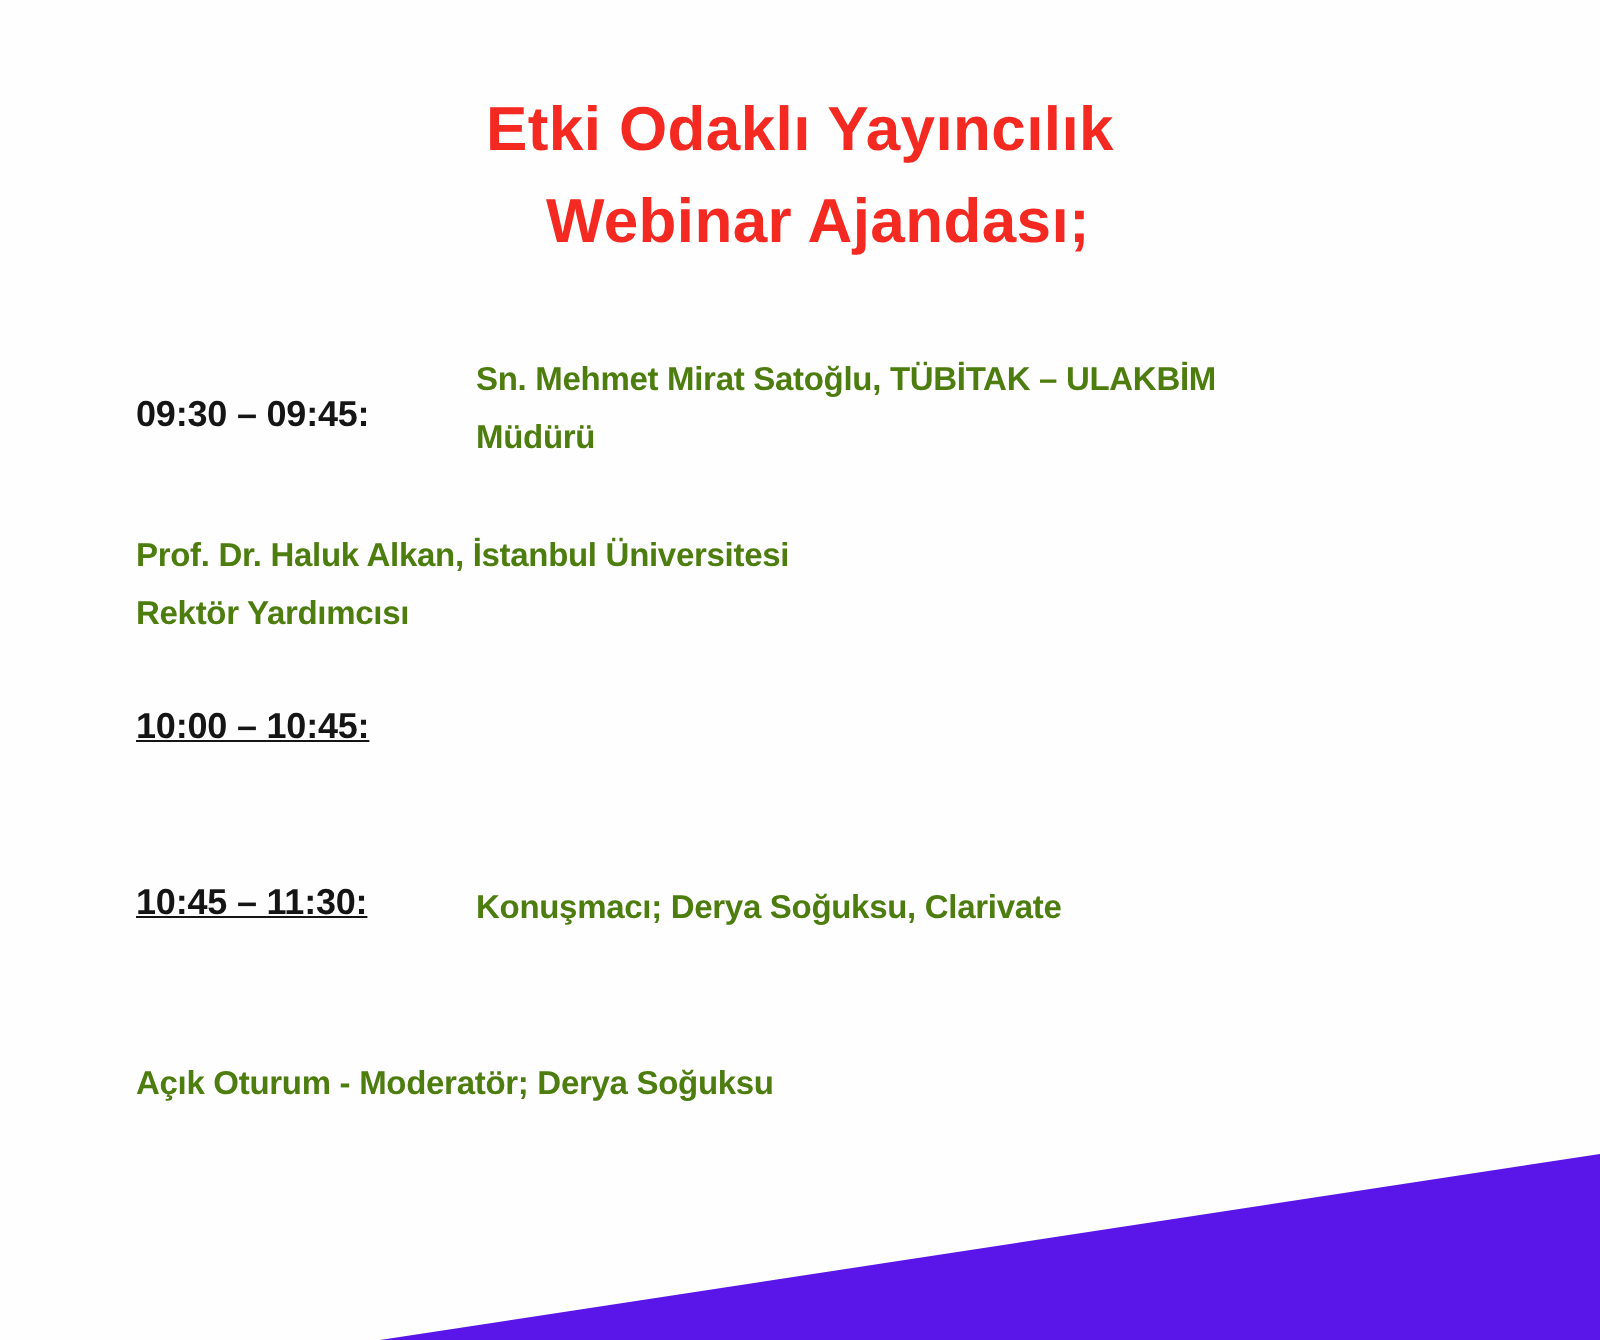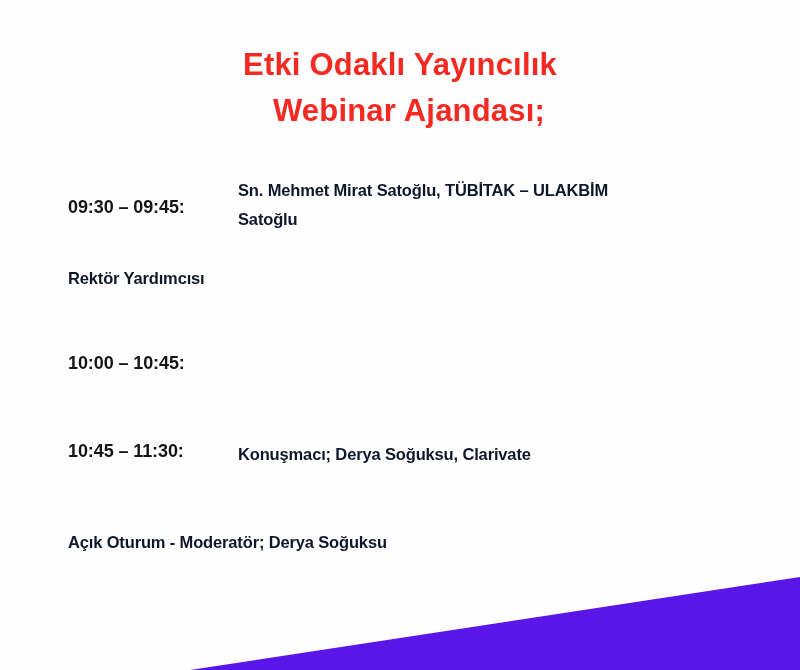--- a/index.html
+++ b/index.html
@@ -63,25 +63,26 @@
     color: #151515;
     font-size: 18px;
     font-weight: bold;
     letter-spacing: -0.1px;
     line-height: 22px;
     white-space: nowrap;
     padding-top: 20px;
   }
   .agenda-row.single .row-time {
     padding-top: 0px;
+    text-decoration: underline;
   }
   .row-desc {
     flex: 1 1 auto;
     max-width: 478px;
-    color: #0f172a;
+    color: #4d7c0f;
     font-size: 16.5px;
     font-weight: bold;
     letter-spacing: -0.15px;
     line-height: 29px;
   }
   .row-desc .desc-line {
     display: block;
   }
 
   
@@ -103,26 +104,27 @@
     <div class="title-line line1">Etki Odaklı Yayıncılık</div>
     <div class="title-line line2">Webinar Ajandası;</div>
   </div>
 
   <div class="agenda">
 
     <div class="agenda-row">
       <div class="row-time">09:30 – 09:45:</div>
       <div class="row-desc">
         <span class="desc-line">Sn. Mehmet Mirat Satoğlu, TÜBİTAK – ULAKBİM</span>
-        <span class="desc-line">Satoğlu</span>
+        <span class="desc-line">Müdürü</span>
       </div>
     </div>
 
     <div class="agenda-row">
       <div class="row-desc">
+        <span class="desc-line">Prof. Dr. Haluk Alkan, İstanbul Üniversitesi</span>
         <span class="desc-line">Rektör Yardımcısı</span>
       </div>
     </div>
 
     <div class="agenda-row single">
       <div class="row-time">10:00 – 10:45:</div>
     </div>
 
     <div class="agenda-row single">
       <div class="row-time">10:45 – 11:30:</div>

